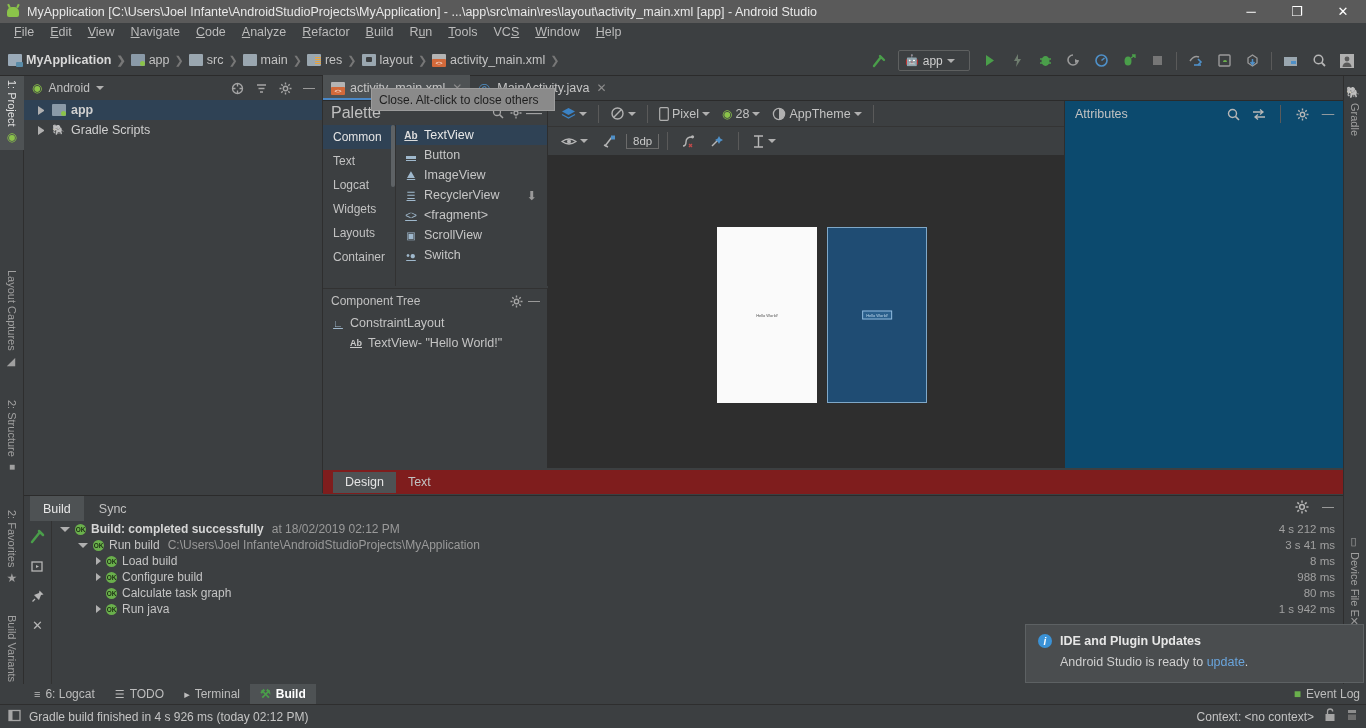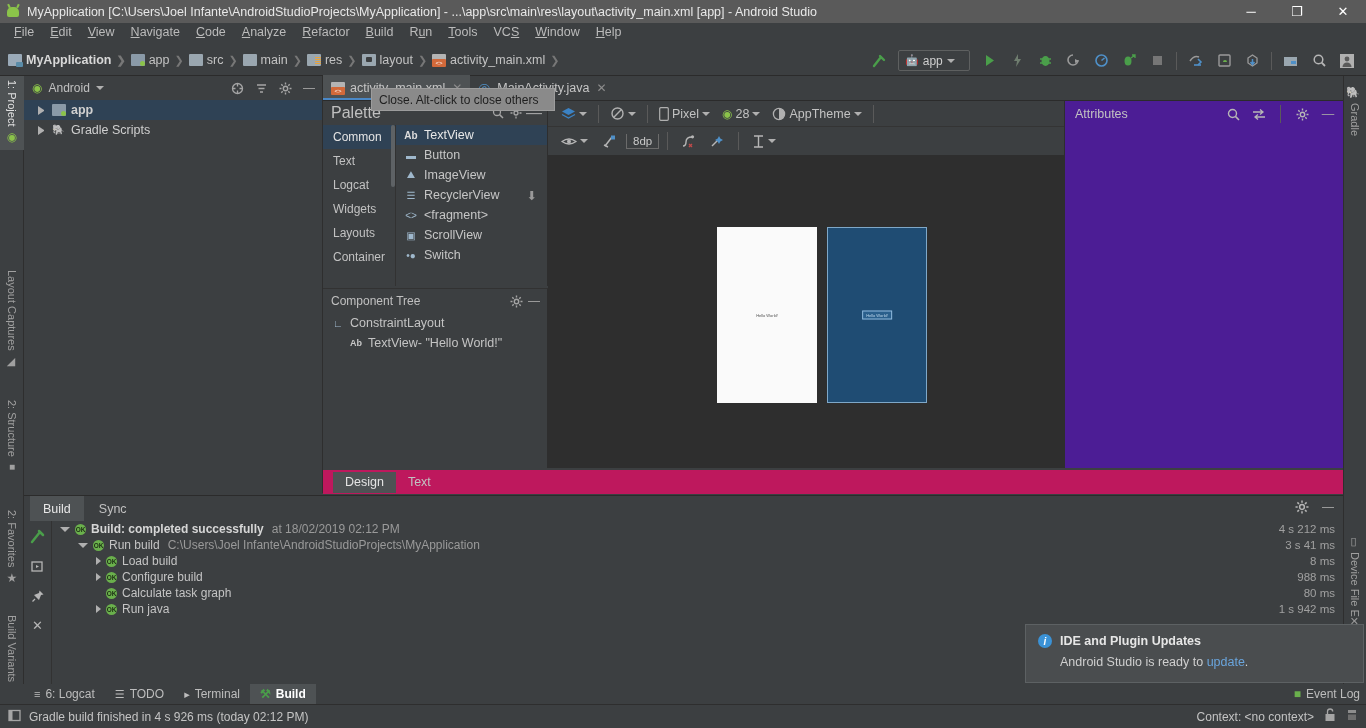--- a/index.html
+++ b/index.html
@@ -117,21 +117,21 @@
   .palette { position: absolute; left: 323px; top: 101px; width: 225px; height: 185px; background: #3c3f41; border-right:1px solid #2e2e2e;}
   .pal-head { height: 24px; display: flex; align-items: center; padding: 0 4px 0 8px; font-size: 16px; color: #c0c0c0; }
   .pal-body { display: flex; height: 161px; }
   .pal-cats { width: 73px; background: #3c3f41; border-right: 1px solid #323232; }
   .pal-cat { height: 24px; display: flex; align-items: center; padding-left: 10px; font-size: 12px; color: #c2c2c2; }
   .pal-cat.sel { background: #2f4255; color: #e4e4e4; }
   .pal-items { flex: 1; background: #3c3f41; position: relative; }
   .pal-item { height: 20px; display: flex; align-items: center; gap: 6px; padding-left: 8px; font-size: 12.5px; color: #c6c6c6; }
   .pal-item.sel { background: #2f4255; color: #e8e8e8; }
   .pal-item .dl { margin-left: auto; margin-right: 10px; color: #9a9a9a; }
-  .miniicon { width: 14px; height: 12px; display: flex; align-items: center; justify-content: center; font-size: 10px; color: #9fb8cc; flex: none; }
+  .miniicon { width: 14px; height: 12px; display: flex; align-items: center; justify-content: center; font-size: 10px; color: #9fb8cc; flex: none; text-decoration: underline; }
   .scrollthumb { position:absolute; left:-5px; top:0; width:4px; height:62px; background:#5e6265; border-radius:2px;}
 
   .comptree { position: absolute; left: 323px; top: 288px; width: 225px; height: 180px; background: #3c3f41; border-right:1px solid #2e2e2e; border-top:1px solid #323232;}
   .ct-head { height: 24px; display: flex; align-items: center; padding: 0 4px 0 8px; font-size: 12px; color: #c0c0c0;}
   .ct-row { height: 20px; display: flex; align-items: center; gap: 5px; font-size: 12.5px; color: #c4c4c4; }
 
   
   .designbar {
     position: absolute; left: 548px; top: 101px; width: 795px; height: 26px;
     background: #3c3f41; display: flex; align-items: center; gap: 2px; padding-left: 8px;
@@ -148,24 +148,24 @@
   .circbtn { width: 15px; height: 15px; border: 1.6px solid #b6b6b6; border-radius: 50%; position: relative; }
   .circbtn i { position: absolute; background: #b6b6b6; }
   .canvas { position: absolute; left: 548px; top: 155px; width: 795px; height: 313px; background: #2e2e2e; }
   .phone { position: absolute; background: #fafafa; }
   .phone.dark { background: #1f4c73; border: 1.5px solid #7fa8c8; }
   .hw-light { position: absolute; left: 50%; top: 50%; transform: translate(-50%,-50%); font-size: 4px; color: #555; white-space: nowrap; }
   .hw-dark { position: absolute; left: 50%; top: 50%; transform: translate(-50%,-50%);
              font-size: 4px; color: #bcd6ea; background: #2a5f8c; border: 1px solid #8fbadd; padding: 1px 3px; white-space: nowrap; }
 
   
-  .attrpanel { position: absolute; left: 1064px; top: 101px; width: 279px; height: 367px; background: #4c1d95; border-left: 1px solid #2e2e2e; }
+  .attrpanel { position: absolute; left: 1064px; top: 101px; width: 279px; height: 367px; background: #0c4a6e; border-left: 1px solid #2e2e2e; }
   .attr-head { height: 26px; display: flex; align-items: center; gap: 8px; padding: 0 6px 0 10px; font-size: 12.5px; color: #c2c2c2; }
 
-  .dtabs { position: absolute; left: 323px; top: 470px; width: 1020px; height: 24px; background: #be185d; display: flex; align-items: center; padding-left: 10px; }
+  .dtabs { position: absolute; left: 323px; top: 470px; width: 1020px; height: 24px; background: #7f1d1d; display: flex; align-items: center; padding-left: 10px; }
   .dtab { height: 21px; padding: 0 12px; display: flex; align-items: center; font-size: 12.5px; color: #c2c2c2; }
   .dtab.active { background: #4e5254; color: #e4e4e4; }
 
   
   .rightstrip { position: absolute; right: 0; top: 76px; width: 23px; height: 608px; background: #3c3f41; border-left: 1px solid #2e2e2e; }
   .rtab { position: absolute; right: 0; width: 23px; writing-mode: vertical-rl; font-size: 11px; color: #a0a0a0;
           display: flex; align-items: center; gap: 4px; padding: 4px 0; white-space: nowrap; }
 
   
   .buildwin { position: absolute; left: 24px; top: 495px; width: 1319px; height: 189px; background: #3c3f41; border-top: 1px solid #2b2b2b; }

